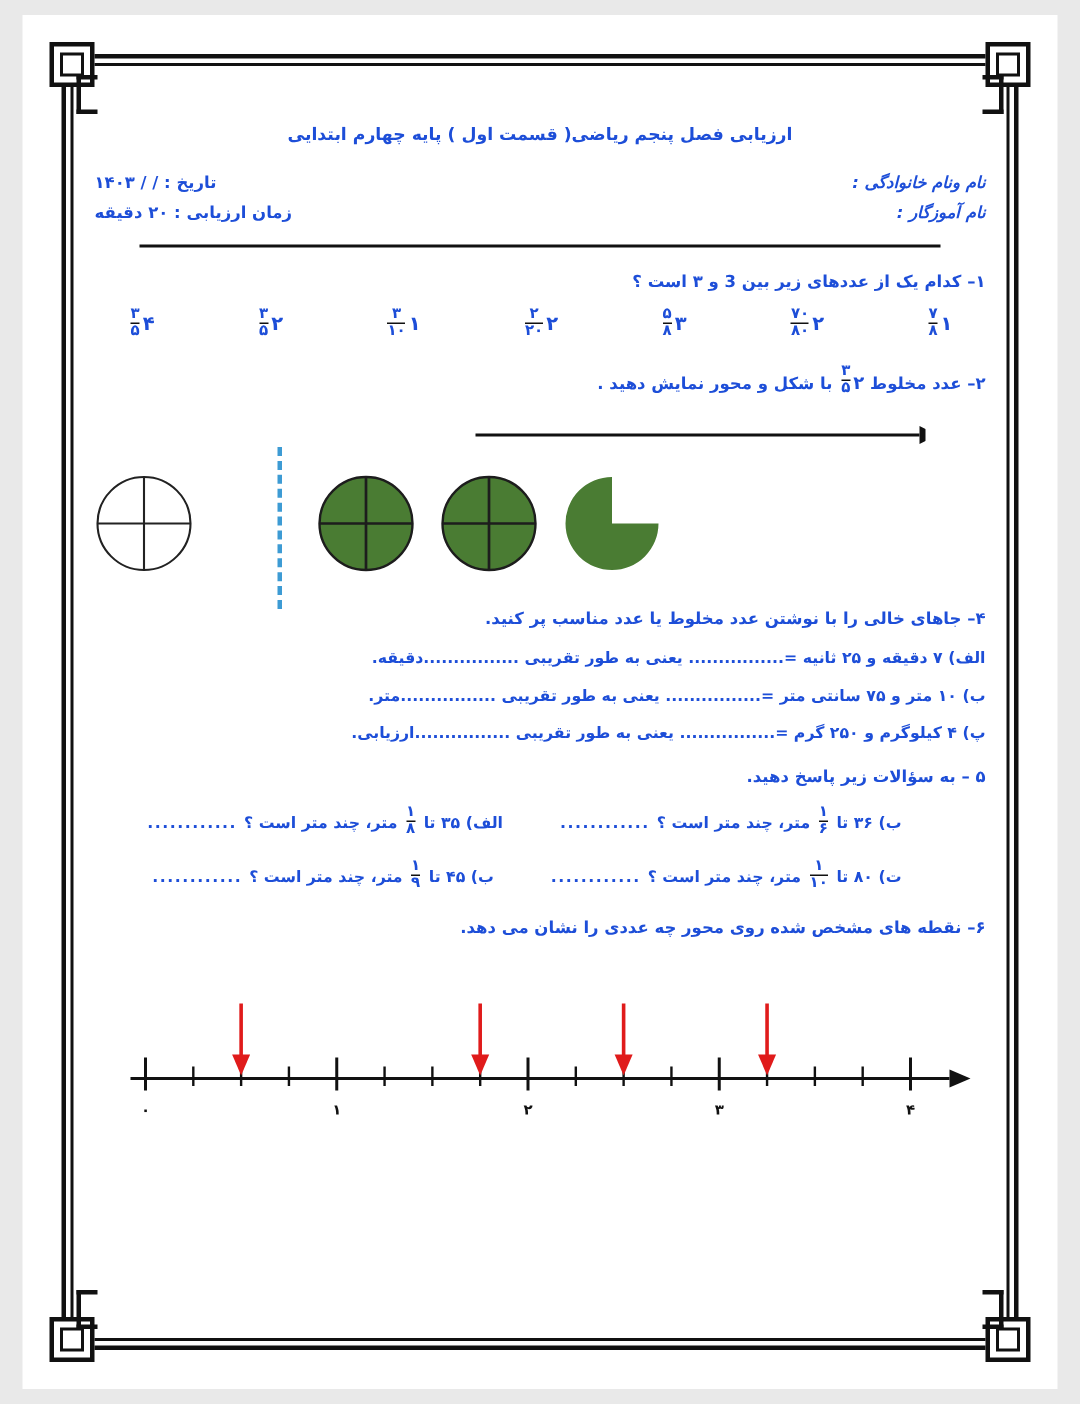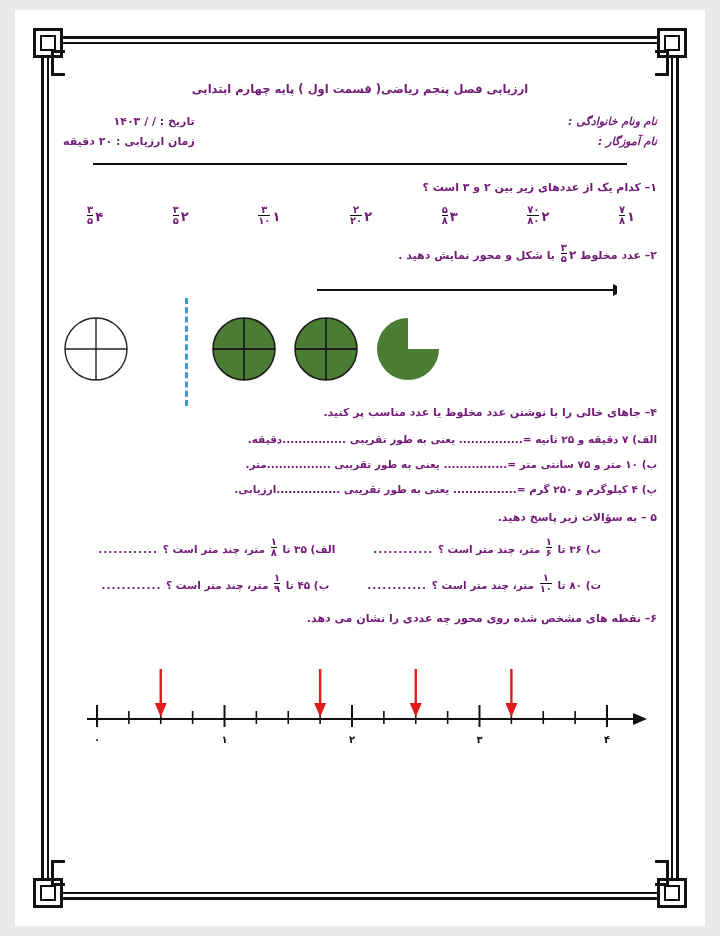--- a/index.html
+++ b/index.html
@@ -52,39 +52,39 @@
   .bracket.b1 { left: 36px; top: 40px; border-right: none; }
   .bracket.b2 { right: 36px; top: 40px; border-left: none; }
   .bracket.b3 { left: 36px; bottom: 40px; border-right: none; }
   .bracket.b4 { right: 36px; bottom: 40px; border-left: none; }
 
   
   .content {
     position: absolute;
     left: 48px; top: 46px; right: 48px; bottom: 46px;
     font-weight: bold;
-    color: #701a75;
+    color: #1d4ed8;
   }
   .title {
     text-align: center;
     font-size: 11.5px;
     font-weight: bold;
     margin-top: 26px;
     letter-spacing: 0px;
   }
   .hdr {
     display: flex;
     flex-direction: row;
     justify-content: space-between;
     margin-top: 16px;
     font-size: 11px;
     line-height: 1.85;
   }
   .hdr-col.right { text-align: right; padding-left: 8px; font-style: italic; }
-  .hdr-col.left  { text-align: right; padding-right: 26px; }
+  .hdr-col.left  { text-align: left; padding-right: 26px; }
   .rule {
     height: 2px; background: #111;
     margin: 10px 30px 0 30px;
   }
   .q {
     font-size: 11px;
     text-align: right;
     margin-top: 16px;
   }
   .q .num { font-weight: bold; }
@@ -182,21 +182,21 @@
         <div>نام آموزگار :</div>
       </div>
       <div class="hdr-col left">
         <div>تاریخ :      /      /  ۱۴۰۳</div>
         <div>زمان ارزیابی : ۲۰ دقیقه</div>
       </div>
     </div>
 
     <div class="rule"></div>
 
-    <div class="q">۱– کدام یک از عددهای زیر بین ۲ و ۳ است ؟</div>
+    <div class="q">۱– کدام یک از عددهای زیر بین 3 و ۳ است ؟</div>
     <div class="opts" id="q1opts">
         <div class="opt">
           <span>۱</span>
           <span class="frac">
             <span class="num">۷</span>
             <span class="den">۸</span>
           </span>
         </div>
         <div class="opt">
           <span>۲</span>

